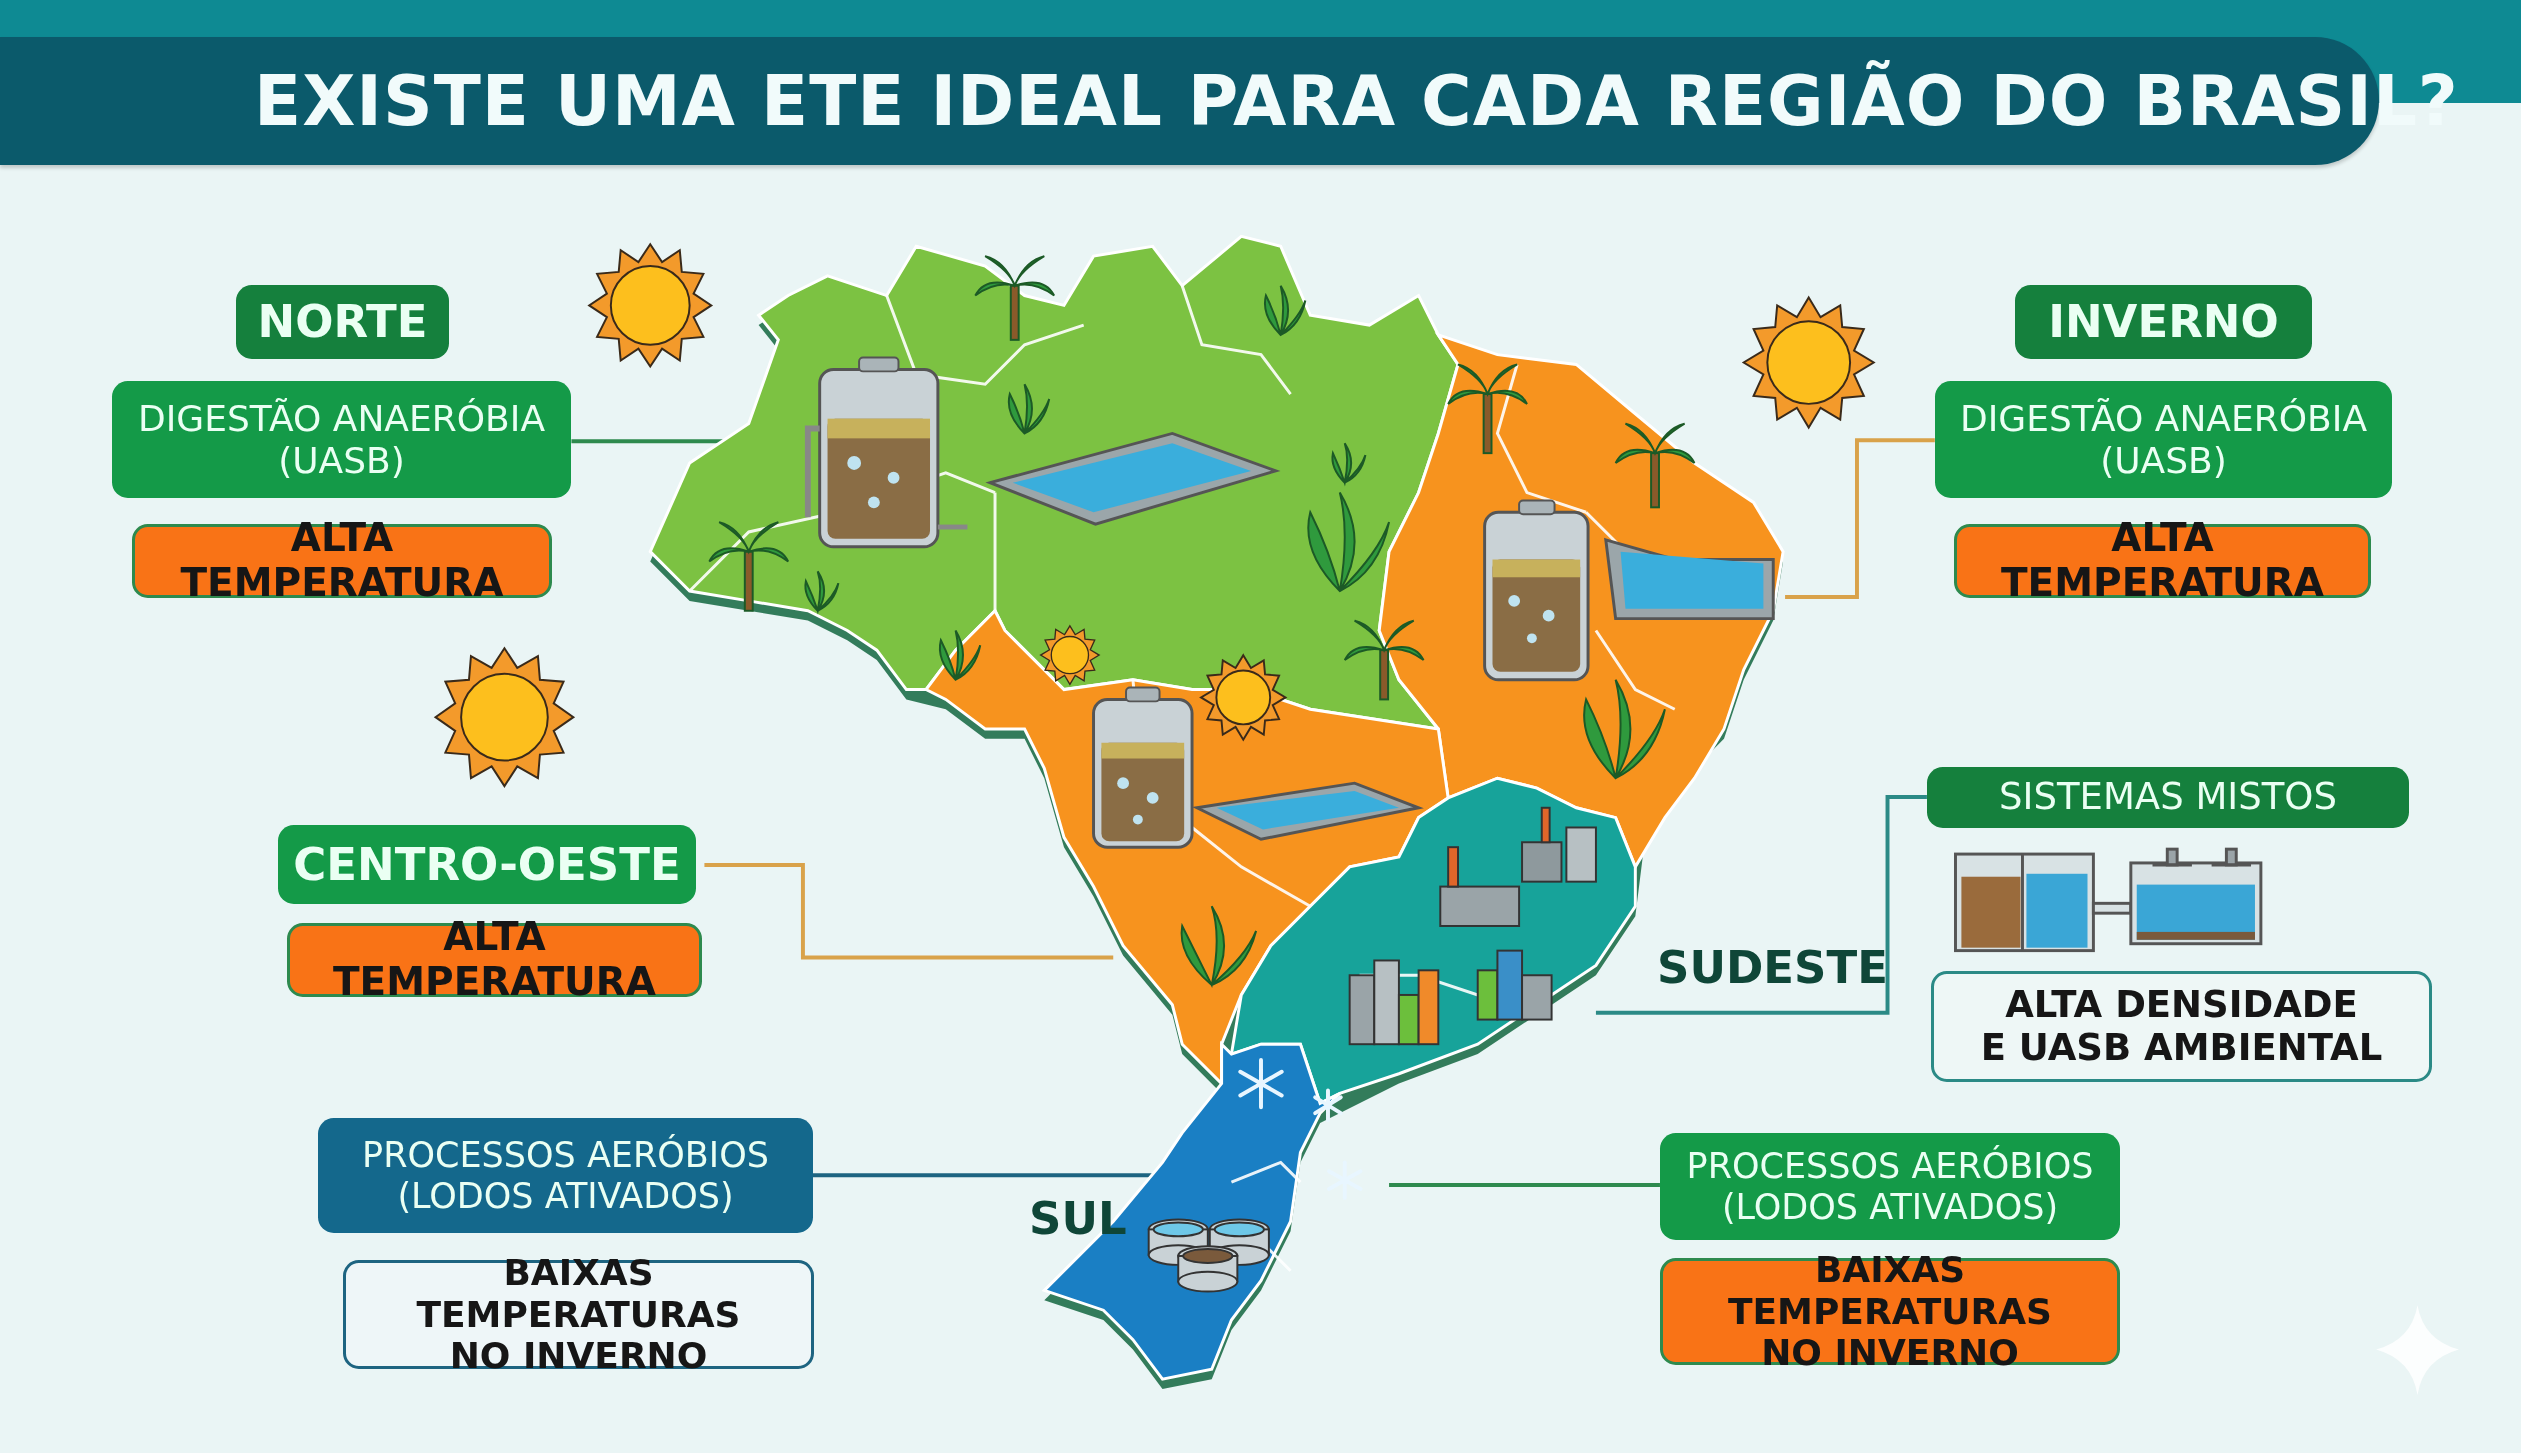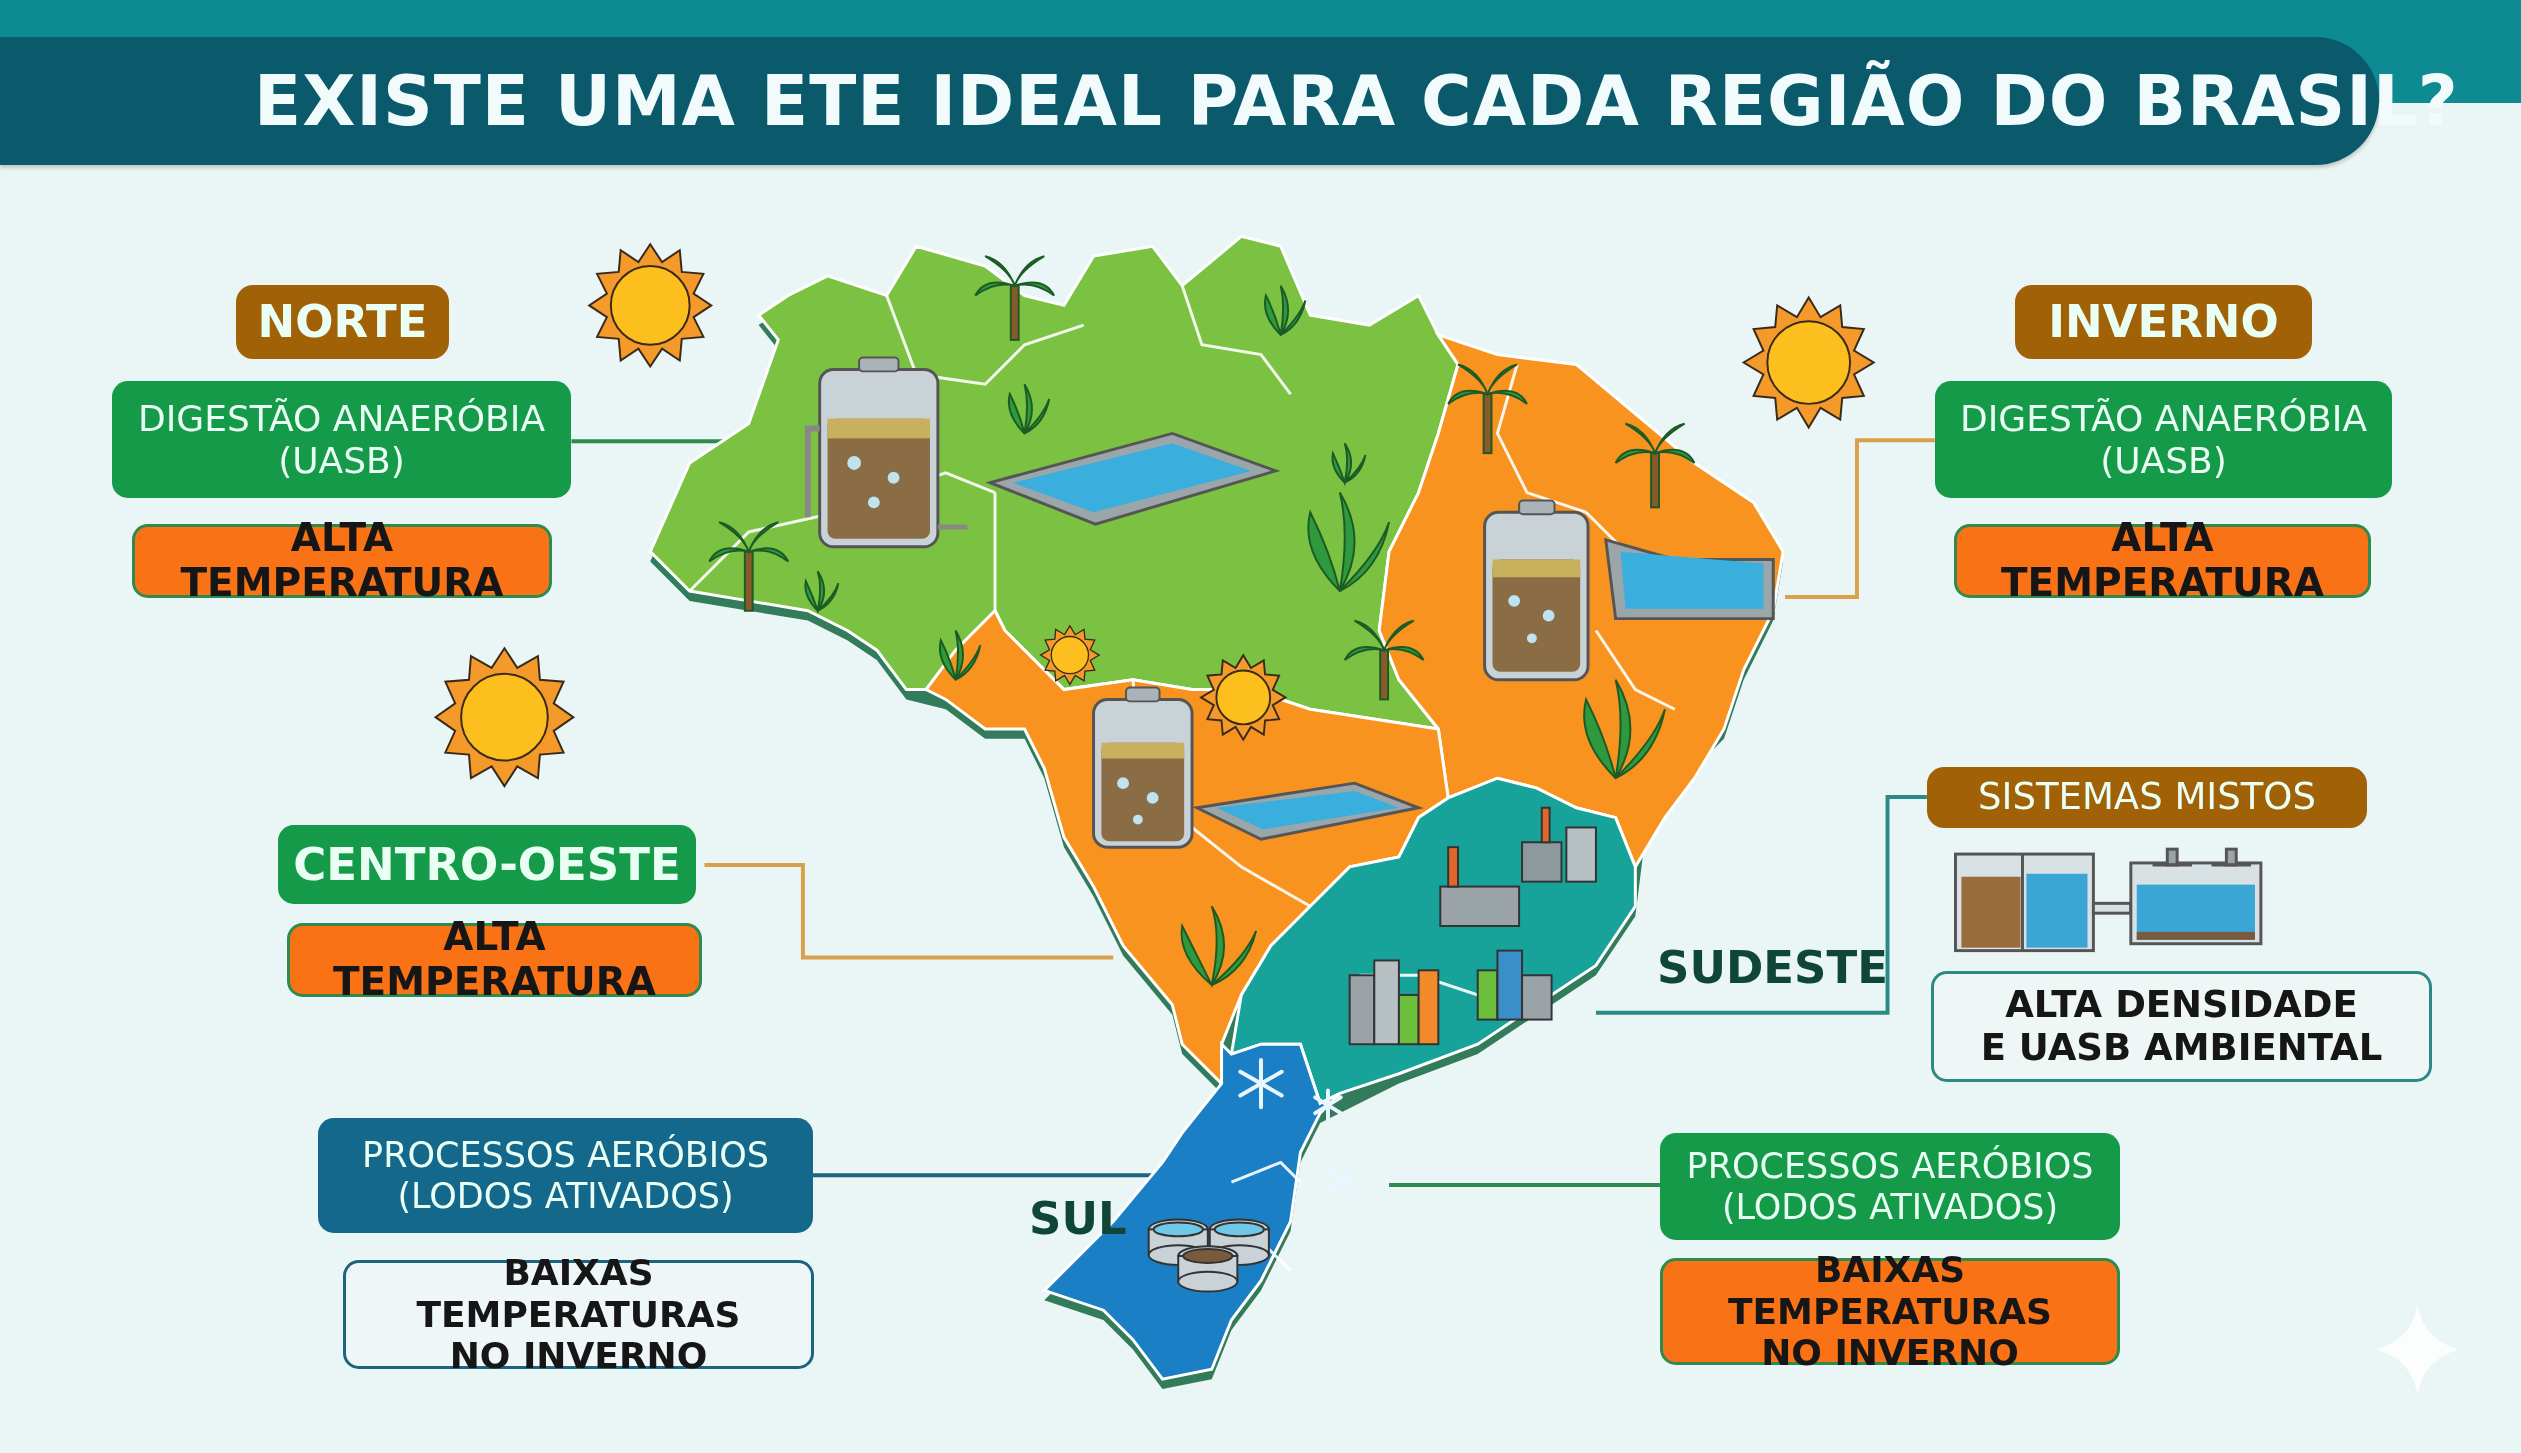--- a/index.html
+++ b/index.html
@@ -2,21 +2,21 @@
 <html><head>
 <meta charset="utf-8">
 <style>
   html,body{margin:0;padding:0;}
   body{width:2522px;height:1454px;position:relative;overflow:hidden;background:#eaf5f5;font-family:"DejaVu Sans","Liberation Sans",sans-serif;}
   .abs{position:absolute;box-sizing:border-box;}
   .topband{left:0;top:0;width:2522px;height:103px;background:#0e8a93;}
   .titlebar{left:0;top:37px;width:2379px;height:128px;background:#0b5a6b;border-radius:0 69px 69px 0;display:flex;align-items:center;padding-left:219px;box-shadow:0 3px 3.9px rgba(0,0,0,.18);}
   .titlebar span{color:#f1fbfb;font-weight:bold;font-size:69px;letter-spacing:1px;white-space:nowrap;margin-left:35px;}
   .badge{display:flex;align-items:center;justify-content:center;text-align:center;border-radius:15.8px;font-weight:bold;color:#eafff3;line-height:1.15;}
-  .navy{background:#a16207;border-radius:17px;}
+  .navy{background:#15803d;}
   .green{background:#149a48;}
   .blue{background:#14688c;}
   .outline-green{background:#f97316;border:3.9px solid #2e8a4e;color:#161616;}
   .outline-teal{background:#eef7f6;border:3.9px solid #2b8a86;color:#161616;}
   .outline-blue{background:#eef6f8;border:3.9px solid #1d6481;color:#161616;}
   .regionlabel{font-weight:bold;color:#0f4638;font-size:45px;}
   svg{position:absolute;}
 </style>
 </head>
 <body>
@@ -248,21 +248,21 @@
 </div>
 
 <div class="abs badge green" style="left:278px;top:825px;width:418px;height:79px;font-size:45px;">
   <span>CENTRO-OESTE</span>
 </div>
 <div class="abs badge outline-green" style="left:287px;top:923px;width:415px;height:74px;font-size:39px;">
   <span>ALTA TEMPERATURA</span>
 </div>
 
 <div class="abs regionlabel" style="left:1657px;top:941px;">SUDESTE</div>
-<div class="abs badge navy" style="left:1927px;top:767px;width:440px;height:61px;font-size:37px;font-weight:normal;">
+<div class="abs badge navy" style="left:1927px;top:767px;width:482px;height:61px;font-size:37px;font-weight:normal;">
   <span>SISTEMAS MISTOS</span>
 </div>
 <div class="abs badge outline-teal" style="left:1931px;top:971px;width:501px;height:111px;font-size:37px;flex-direction:column;">
   <span>ALTA DENSIDADE</span>
   <span>E UASB AMBIENTAL</span>
 </div>
 
 <div class="abs regionlabel" style="left:1029px;top:1192px;">SUL</div>
 <div class="abs badge blue" style="left:318px;top:1118px;width:495px;height:115px;font-size:35px;flex-direction:column;font-weight:normal;">
   <span>PROCESSOS AERÓBIOS</span>

